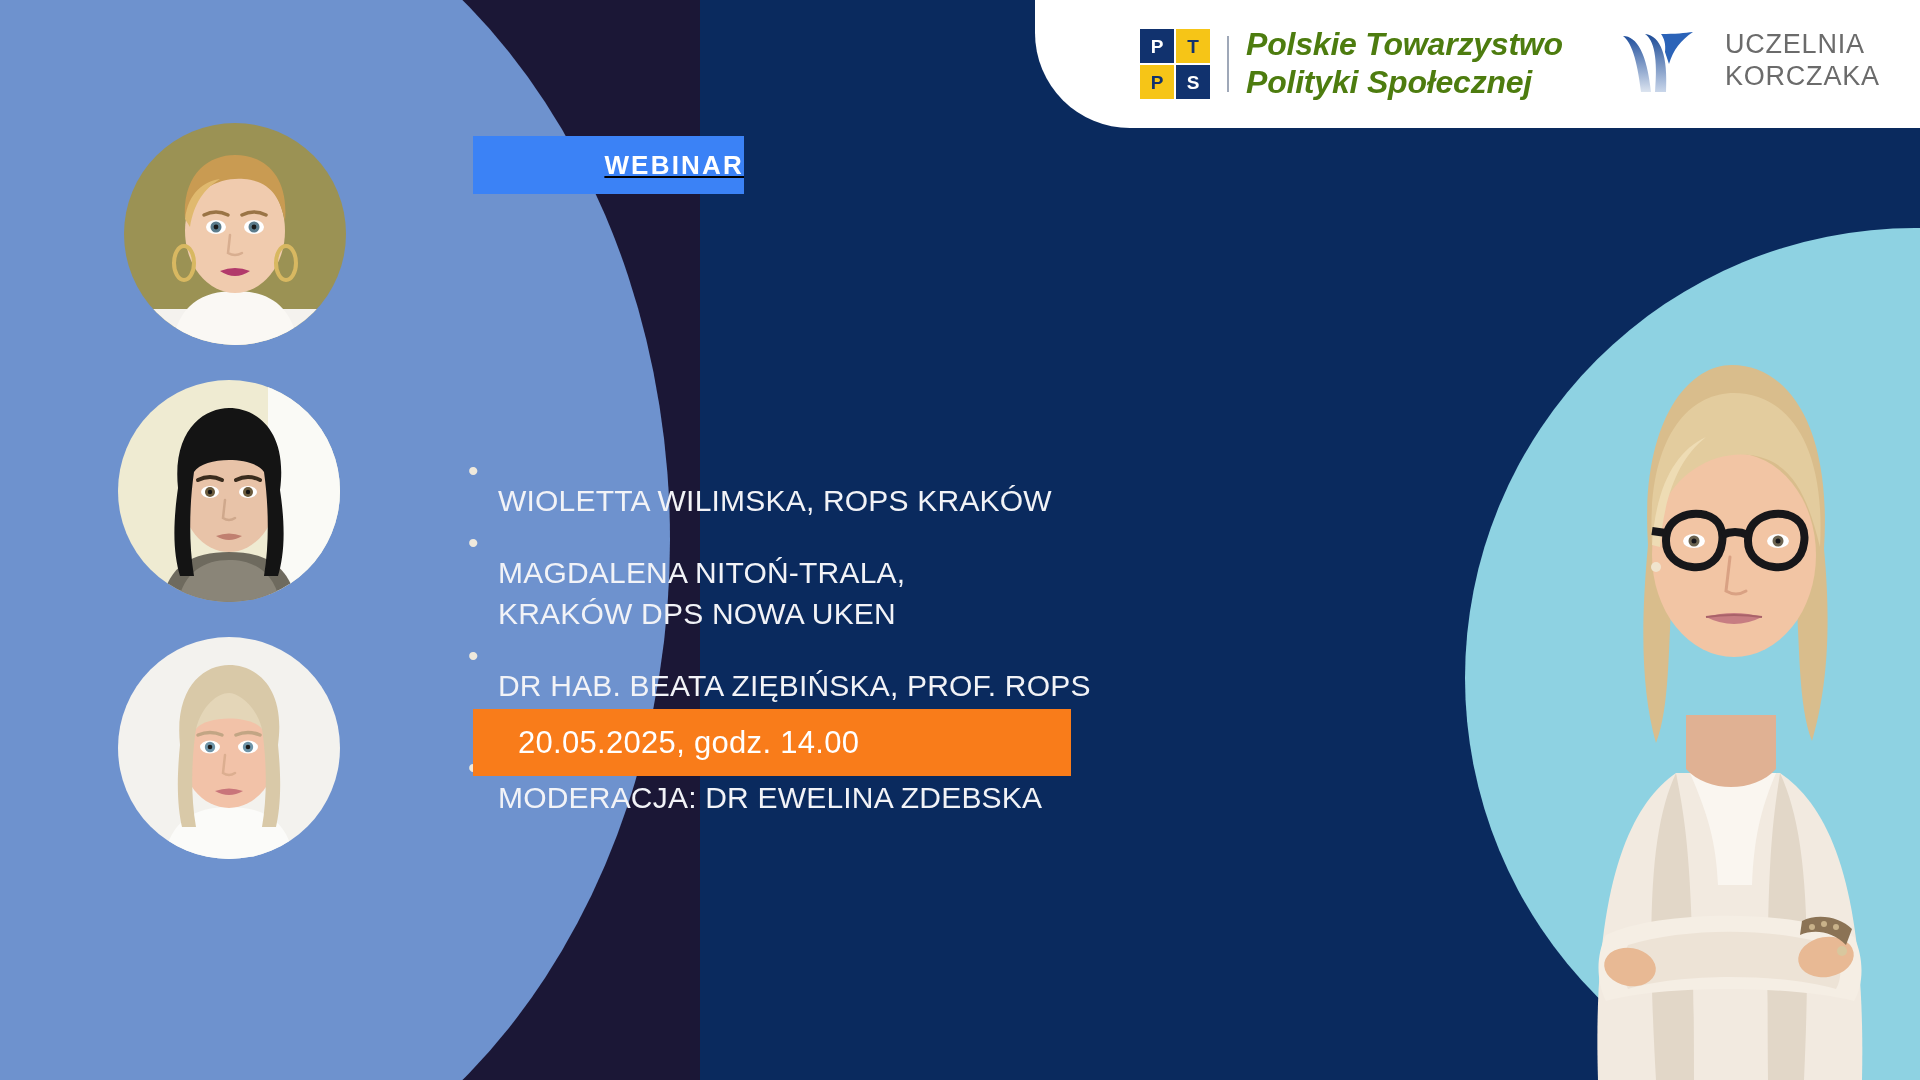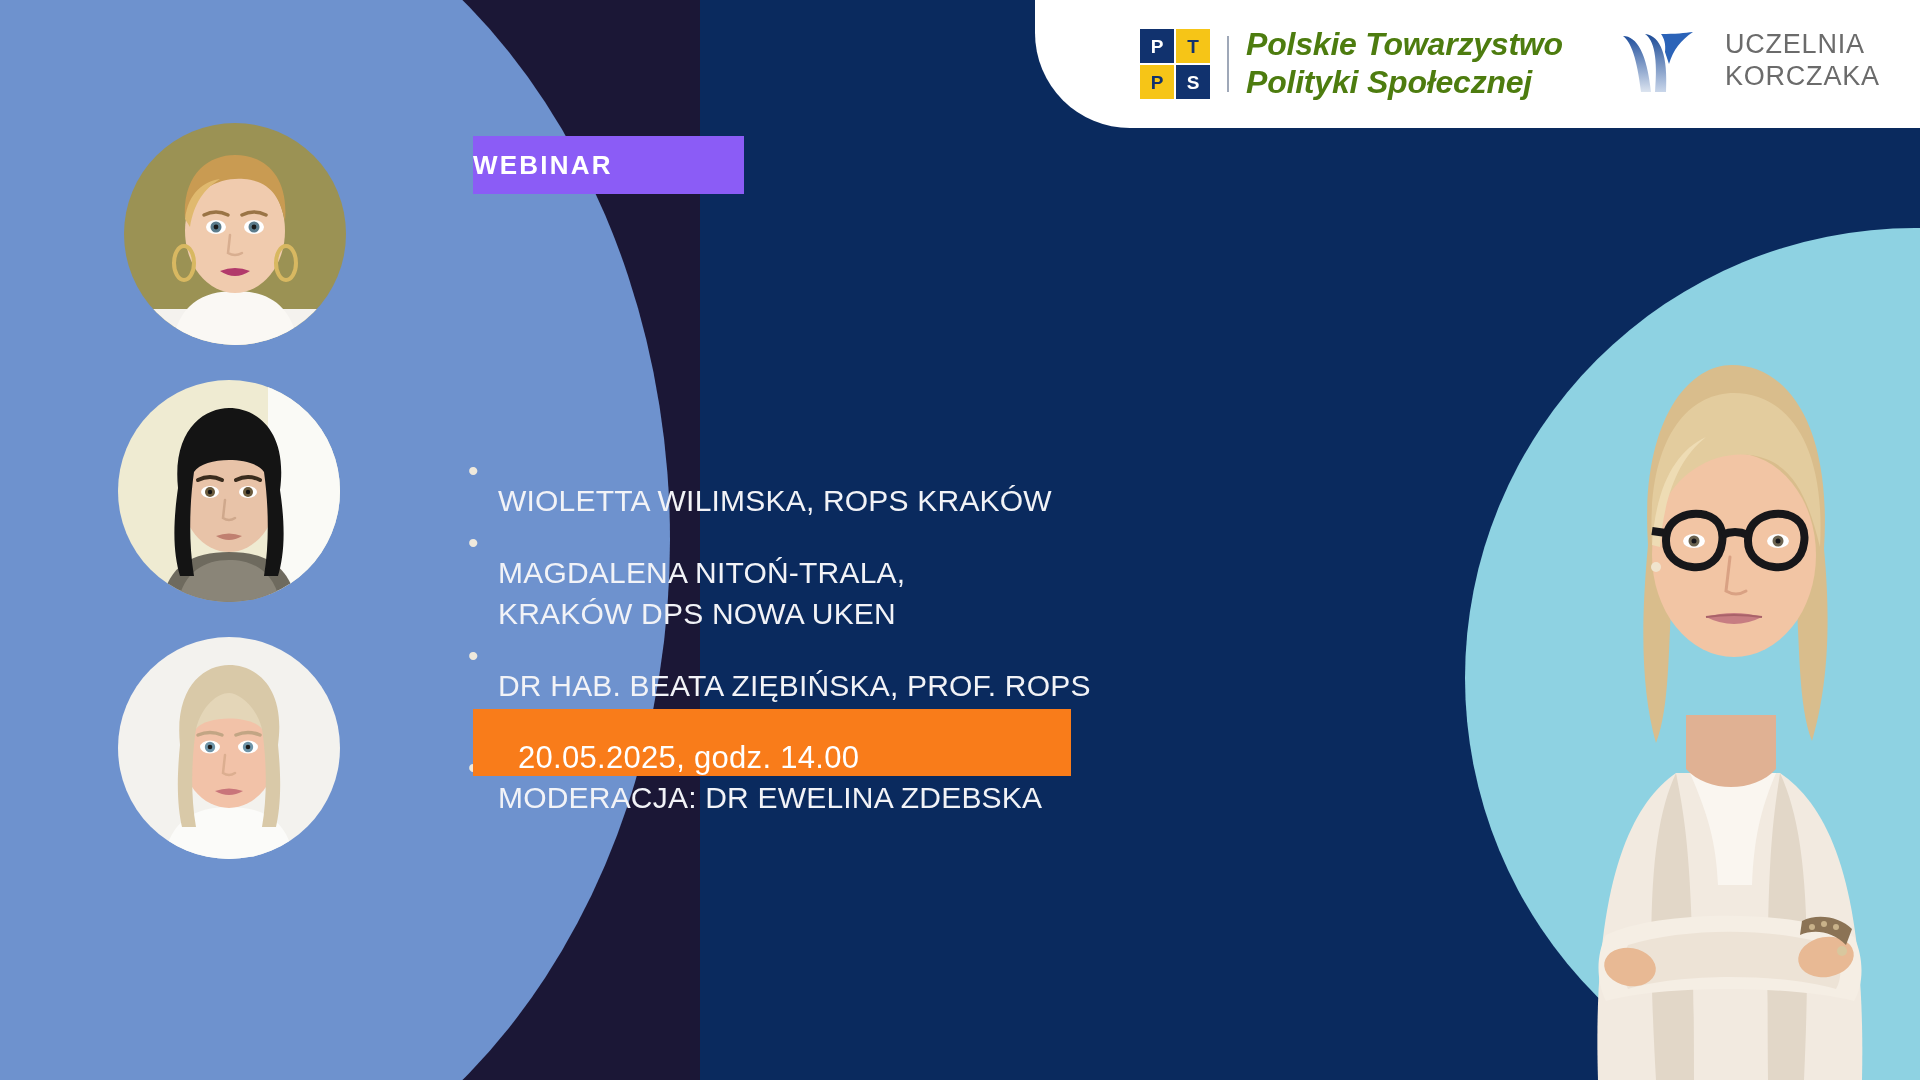--- a/index.html
+++ b/index.html
@@ -106,23 +106,24 @@
     z-index:5;
     overflow:hidden;
   }
   .speaker-right svg { width:100%; height:100%; display:block; }
 
   
   .webinar-badge {
     position:absolute;
     left:473px; top:136px;
     width:271px; height:58px;
-    background:#8b5cf6;
-    display:flex; align-items:center; justify-content:flex-start;
+    background:#3b82f6;
+    display:flex; align-items:center; justify-content:flex-end;
     z-index:7;
+    text-decoration:underline;
   }
   .webinar-badge span {
     color:#FFFFFF; font-size:26px; font-weight:bold;
     letter-spacing:2.2px;
   }
 
   .title {
     position:absolute;
     left:473px; top:252px;
     width:800px;
@@ -159,21 +160,21 @@
     letter-spacing:0.2px;
     margin-top:30px;
   }
   .sp-gap { height:40px; }
 
   .date-banner {
     position:absolute;
     left:473px; top:709px;
     width:598px; height:67px;
     background:#F97C1A;
-    display:flex; align-items:flex-end;
+    display:flex; align-items:center;
     padding-left:45px;
     z-index:7;
   }
   .date-banner span {
     color:#FFFFFF; font-size:31px; letter-spacing:0.3px;
   }
 </style>
 </head>
 <body>
 

